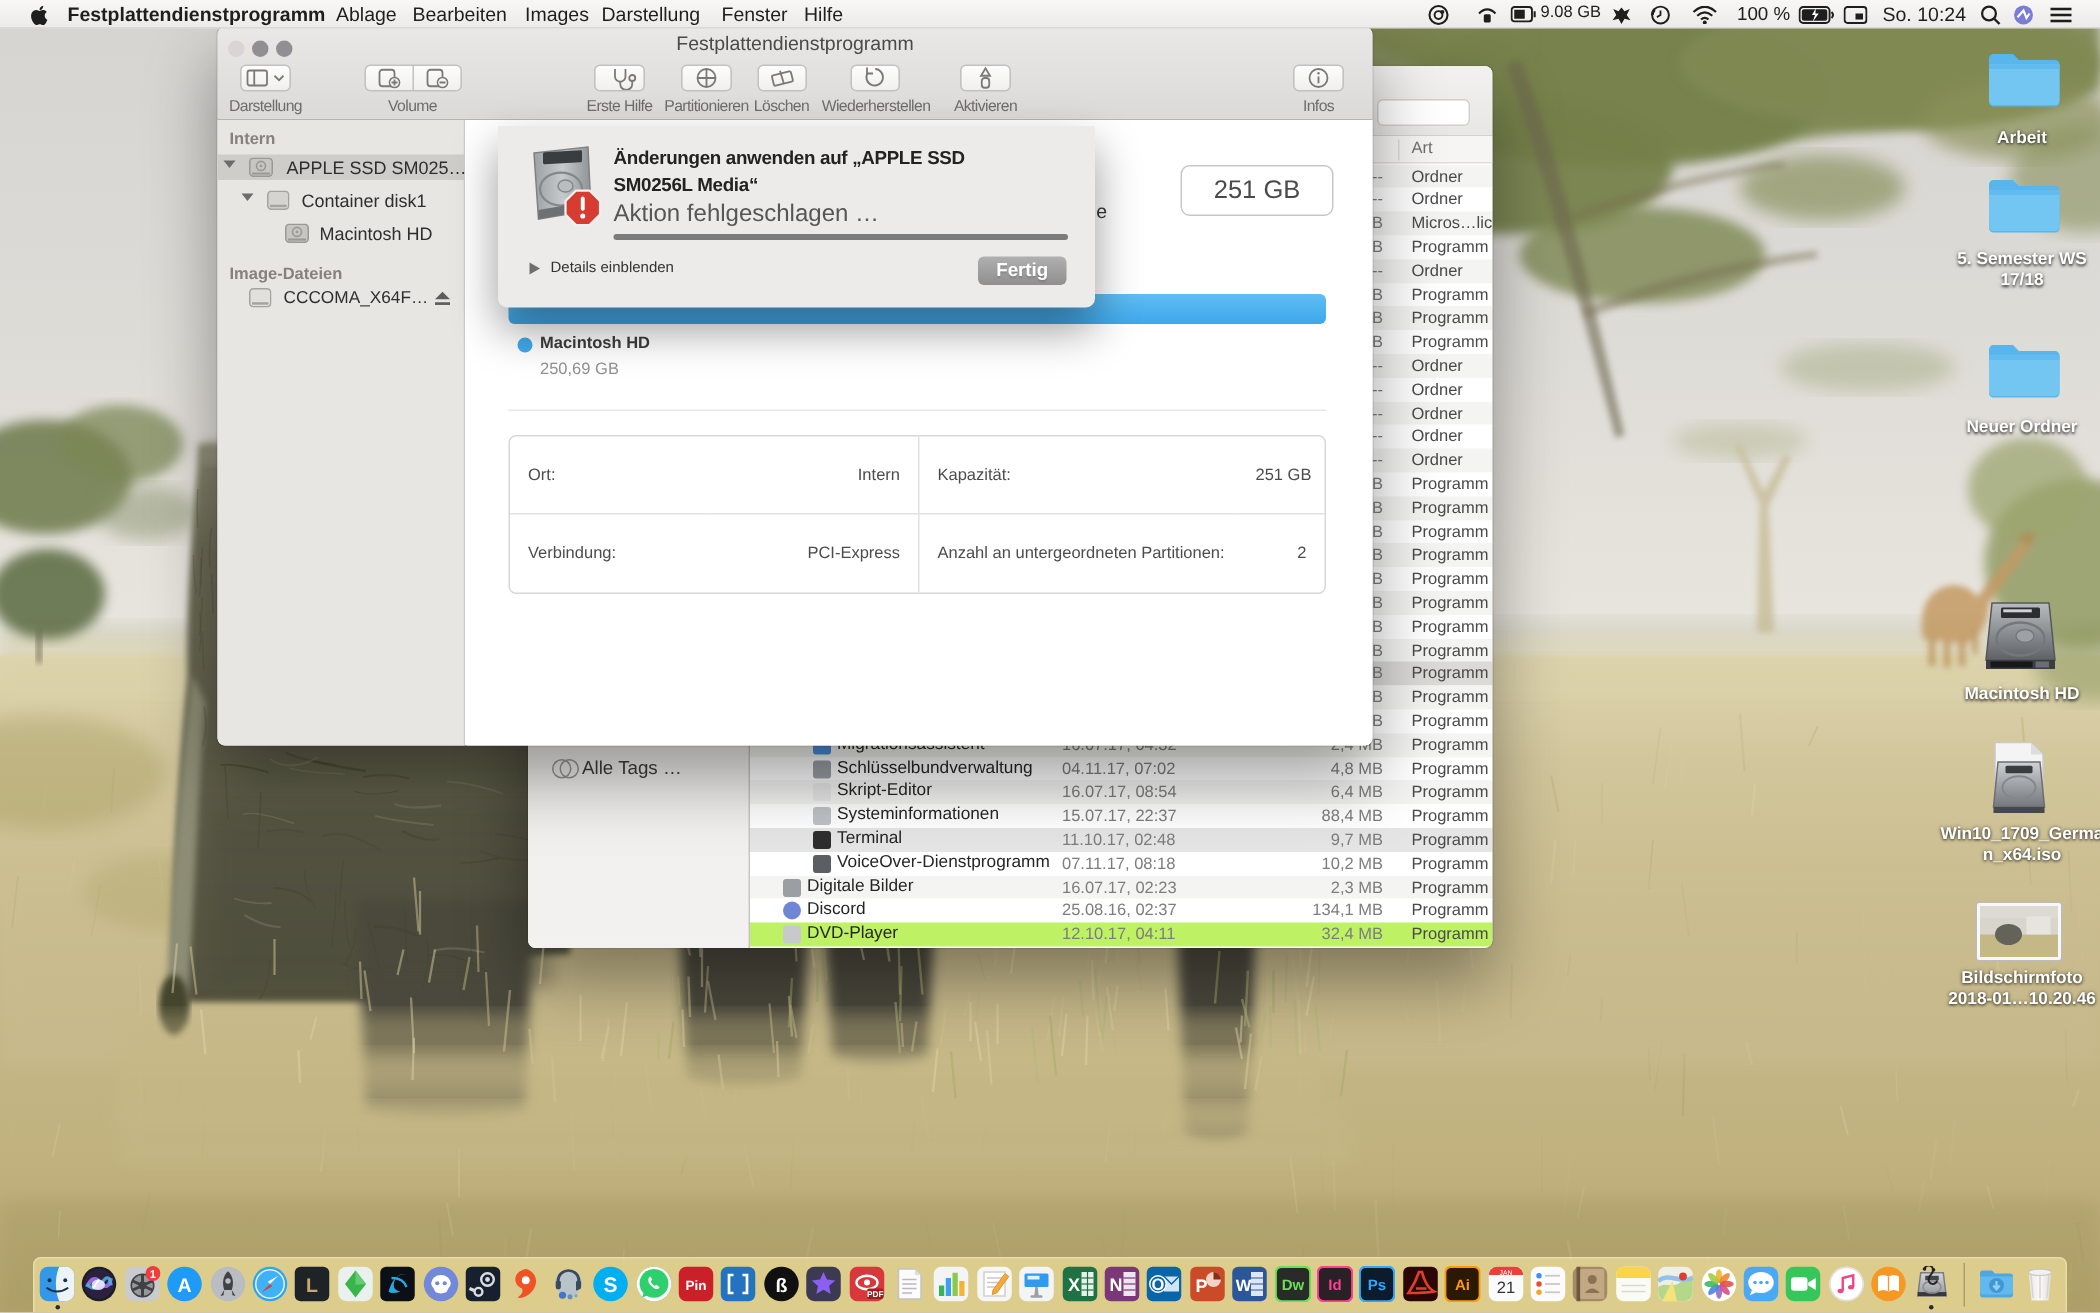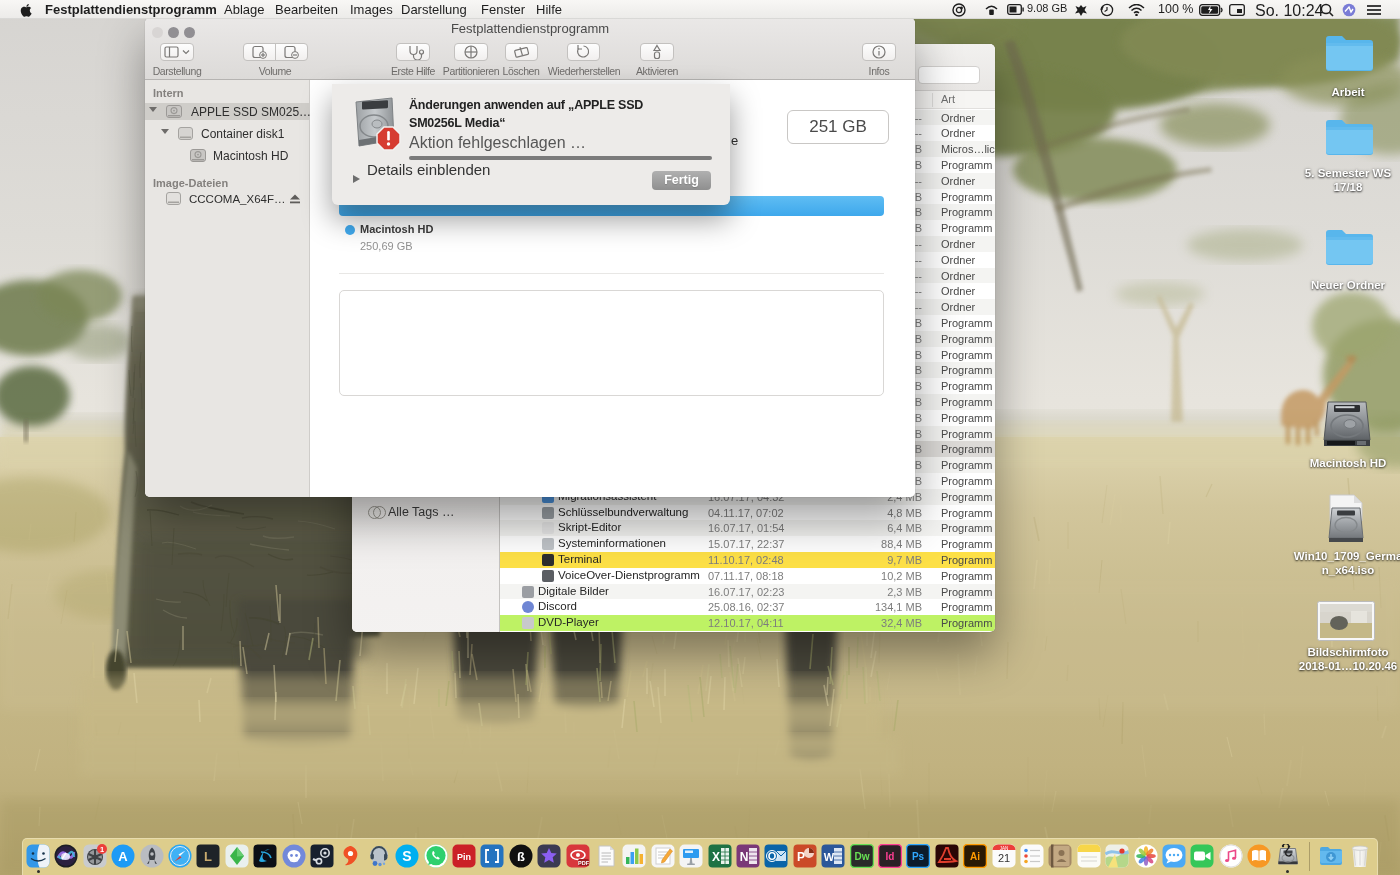--- a/index.html
+++ b/index.html
@@ -37,21 +37,21 @@
 #du table.info td{border-bottom:1px solid #e4e2e0;padding:0 12px;height:26px;white-space:nowrap}
 #du table.info tr:last-child td{border-bottom:none}
 #du table.info td.l{text-align:left}
 #du table.info td.r{text-align:right}
 #du table.info td.div{border-left:1px solid #e4e2e0}
 
 #sheet{position:absolute;left:187px;top:66px;width:398px;height:121px;background:#edebe9;border-radius:0 0 6px 6px;box-shadow:0 14px 30px rgba(0,0,0,.4);z-index:30}
 #sheet .t1{position:absolute;left:77px;top:13px;font-size:12.5px;letter-spacing:-0.2px;font-weight:bold;color:#222;line-height:17.5px}
 #sheet .t2{position:absolute;left:77px;top:50px;font-size:16px;color:#565656}
 #sheet .pbar{position:absolute;left:77px;top:72px;width:303px;height:4px;border-radius:2px;background:#7b7b7b}
-#sheet .det{position:absolute;left:35px;top:77px;font-size:15px;color:#333}
+#sheet .det{position:absolute;left:35px;top:89px;font-size:10px;color:#333}
 #sheet .tri{position:absolute;left:21px;top:91px;width:0;height:0;border-left:7px solid #6e6e6e;border-top:4.5px solid transparent;border-bottom:4.5px solid transparent}
 #sheet .btn{position:absolute;left:320px;top:87px;width:59px;height:19px;border-radius:4px;background:linear-gradient(#b0b0b0,#8f8f8f);color:#fff;font-size:12.5px;font-weight:bold;text-align:center;line-height:19px;text-shadow:0 1px 1px rgba(0,0,0,.15)}
 
 .dlab{position:absolute;font-size:11.5px;font-weight:bold;color:#fff;text-align:center;text-shadow:0 1px 2px rgba(0,0,0,.7),0 0 3px rgba(0,0,0,.35);z-index:6;line-height:14px}
 
 #dock{position:absolute;left:22px;top:838px;width:1356px;height:37px;background:rgba(226,209,144,.9);border:1px solid rgba(255,255,255,.3);border-bottom:none;border-radius:5px 5px 0 0;z-index:70}
 .dk{position:absolute;top:6px;width:24px;height:24px}
 .dkdot{position:absolute;top:32px;width:3px;height:3px;border-radius:50%;background:#2c2c2c}
 </style></head><body>
 <svg class="abs" style="left:0;top:0;z-index:0" width="1400" height="875" viewBox="0 0 1400 875">
@@ -541,21 +541,21 @@
     <svg class="mi" style="left:1199px;top:4px" width="24" height="12" viewBox="0 0 24 12">
       <rect x="0.7" y="0.7" width="20" height="10.6" rx="2.5" fill="none" stroke="#1e1e1e" stroke-width="1.3"></rect>
       <rect x="2.2" y="2.2" width="17" height="7.6" rx="1.5" fill="#1e1e1e"></rect>
       <path d="M11.5,1.5 L9,6 h2 l-1.5,4.5 4,-5.5 h-2.2 z" fill="#fff"></path>
       <path d="M22,4 q2,2 0,4" stroke="#1e1e1e" stroke-width="1.3" fill="none"></path>
     </svg>
     <svg class="mi" style="left:1229px;top:4px" width="16" height="12" viewBox="0 0 16 12">
       <rect x="0.7" y="0.7" width="14.6" height="10.6" rx="2" fill="none" stroke="#1e1e1e" stroke-width="1.3"></rect>
       <rect x="8" y="5" width="5" height="4" fill="#1e1e1e"></rect>
     </svg>
-    <span class="mi" style="left:1255px;font-size:16px">So. 10:24</span>
+    <span class="mi" style="left:1255px;font-size:13px">So. 10:24</span>
     <svg class="mi" style="left:1320px;top:3px" width="14" height="14" viewBox="0 0 14 14">
       <circle cx="6" cy="6" r="4.6" fill="none" stroke="#1e1e1e" stroke-width="1.5"></circle>
       <line x1="9.5" y1="9.5" x2="13" y2="13" stroke="#1e1e1e" stroke-width="1.6"></line>
     </svg>
     <svg class="mi" style="left:1342px;top:3px" width="14" height="14" viewBox="0 0 14 14">
       <circle cx="7" cy="7" r="6.3" fill="#7a7cd6"></circle>
       <path d="M3,8.5 L7,4 L9,9 L11,6" stroke="#fff" stroke-width="1.4" fill="none"></path>
     </svg>
     <svg class="mi" style="left:1366px;top:4px" width="16" height="12" viewBox="0 0 16 12">
       <line x1="1" y1="2" x2="15" y2="2" stroke="#1e1e1e" stroke-width="1.7"></line>
@@ -670,32 +670,32 @@
     <div class="frow" style="top:460.5px;background:#ffffff">
       <span class="fic" style="left:42px;background:#9aa0a6;border-radius:2px"></span>
       <span class="nm" style="left:58px">Schlüsselbundverwaltung</span>
       <span class="dt">04.11.17, 07:02</span>
       <span class="sz">4,8 MB</span>
       <span class="art">Programm</span>
     </div>
     <div class="frow" style="top:476.3px;background:#f4f4f2">
       <span class="fic" style="left:42px;background:#e8e8e8;border-radius:2px"></span>
       <span class="nm" style="left:58px">Skript-Editor</span>
-      <span class="dt">16.07.17, 01:54</span>
+      <span class="dt">16.07.17, 08:54</span>
       <span class="sz">6,4 MB</span>
       <span class="art">Programm</span>
     </div>
     <div class="frow" style="top:492.1px;background:#ffffff">
       <span class="fic" style="left:42px;background:#bfc3c7;border-radius:2px"></span>
       <span class="nm" style="left:58px">Systeminformationen</span>
       <span class="dt">15.07.17, 22:37</span>
       <span class="sz">88,4 MB</span>
       <span class="art">Programm</span>
     </div>
-    <div class="frow" style="top:507.9px;background:#fde047">
+    <div class="frow" style="top:507.9px;background:#e5e5e5">
       <span class="fic" style="left:42px;background:#2e2e2e;border-radius:2px"></span>
       <span class="nm" style="left:58px">Terminal</span>
       <span class="dt">11.10.17, 02:48</span>
       <span class="sz">9,7 MB</span>
       <span class="art">Programm</span>
     </div>
     <div class="frow" style="top:523.7px;background:#ffffff">
       <span class="fic" style="left:42px;background:#5b5e63;border-radius:2px"></span>
       <span class="nm" style="left:58px">VoiceOver-Dienstprogramm</span>
       <span class="dt">07.11.17, 08:18</span>
@@ -830,20 +830,32 @@
     <div class="main">
       <span style="position:absolute;left:417px;top:53px;font-size:13px;color:#333">le</span>
       <div style="position:absolute;left:476px;top:30px;width:102px;height:34px;border:1px solid #c9c7c5;border-radius:6px;text-align:center;line-height:32px;font-size:17px;color:#4a4a4a">251 GB</div>
       <div style="position:absolute;left:28px;top:116px;width:545px;height:20px;border-radius:4px;background:linear-gradient(#5fbdf3,#3ea8ec)"></div>
       <div style="position:absolute;left:34px;top:145px;width:10px;height:10px;border-radius:50%;background:#41aaee"></div>
       <span style="position:absolute;left:49px;top:143px;font-size:11px;font-weight:bold;color:#3c3c3c">Macintosh HD</span>
       <span style="position:absolute;left:49px;top:160px;font-size:11px;color:#929292">250,69 GB</span>
       <div style="position:absolute;left:28px;top:193px;width:545px;height:1px;background:#e8e7e5"></div>
       <table class="info" style="left:28px;top:210px">
         <tbody>
+          <tr>
+            <td class="l" style="width:133px">Ort:</td>
+            <td class="r" style="width:139px">Intern</td>
+            <td class="l div" style="width:213px">Kapazität:</td>
+            <td class="r" style="width:58px">251 GB</td>
+          </tr>
+          <tr>
+            <td class="l" style="width:133px">Verbindung:</td>
+            <td class="r" style="width:139px">PCI-Express</td>
+            <td class="l div" style="width:213px">Anzahl an untergeordneten Partitionen:</td>
+            <td class="r" style="width:58px">2</td>
+          </tr>
         </tbody>
       </table>
     </div>
     <div id="sheet">
       <svg style="position:absolute;left:20px;top:12px" width="46" height="54" viewBox="0 0 46 54">
         <defs>
           <linearGradient id="hdg" x1="0" y1="0" x2="1" y2="0">
             <stop offset="0" stop-color="#9da1a4"></stop>
             <stop offset=".5" stop-color="#c6cacd"></stop>
             <stop offset="1" stop-color="#8e9295"></stop>

